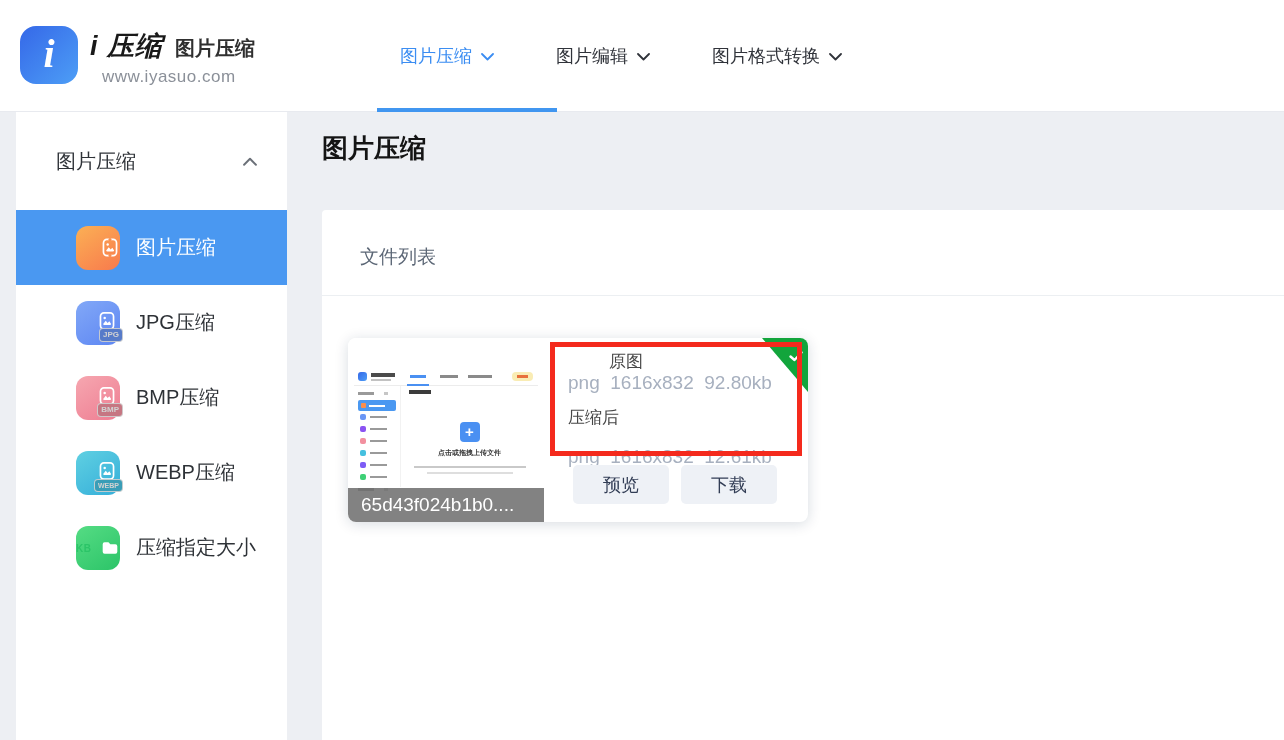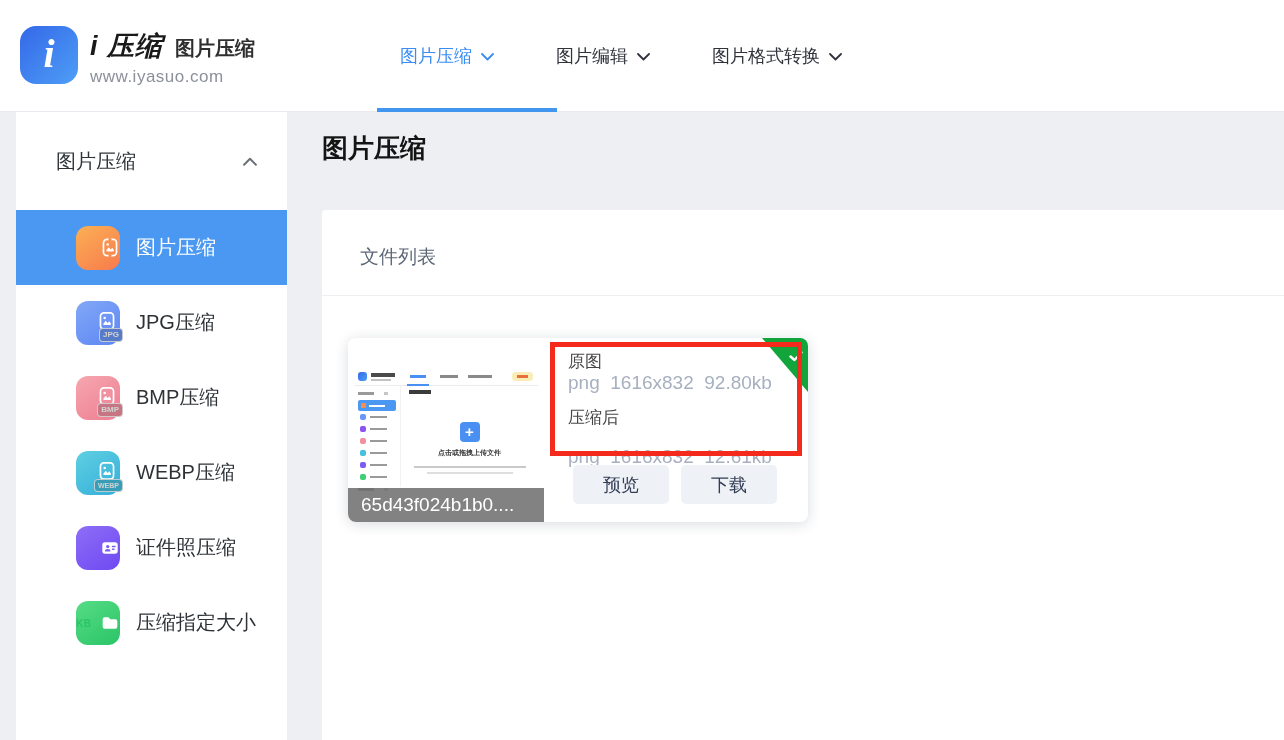--- a/index.html
+++ b/index.html
@@ -10,21 +10,21 @@
   .header { position:absolute; left:0; top:0; width:1284px; height:112px; background:#fff; border-bottom:1px solid #e8eaef; z-index:5; }
   .logo-wrap { position:absolute; left:20px; top:26px; display:flex; align-items:flex-start; }
   .logo-box { width:58px; height:58px; border-radius:16px; background:linear-gradient(135deg,#3568e8,#4d9ef6);
               display:flex; align-items:center; justify-content:center; }
   .logo-box span { font-family:"Liberation Serif","DejaVu Serif",serif; font-style:italic; font-weight:bold;
                    font-size:40px; color:#fff; line-height:1; margin-top:-2px; }
   .brand-text { margin-left:12px; padding-top:2px; }
   .brand-row { display:flex; align-items:baseline; }
   .brand-name { font-size:27px; font-weight:bold; font-style:italic; color:#191919; letter-spacing:1px; }
   .brand-product { font-size:20px; color:#2f2f2f; margin-left:12px; font-weight:bold; }
-  .brand-site { font-size:17px; color:#8b9099; margin-top:3px; letter-spacing:0.5px; }
+  .brand-site { font-size:17px; color:#8b9099; margin-top:3px; letter-spacing:0.5px;margin-left:12px; }
 
   .top-nav { position:absolute; left:400px; top:0; height:112px; display:flex; align-items:center; gap:62px; }
   .nav-item { display:flex; align-items:center; gap:9px; font-size:18px; color:#30333a; cursor:pointer; }
   .nav-item.active { color:#3b8df2; }
   .nav-item svg { margin-top:2px; }
   .nav-underline { position:absolute; left:377px; top:108px; width:180px; height:4px; background:#4196f0; }
 
   
   .sidebar { position:absolute; left:16px; top:112px; width:271px; height:628px; background:#fff; }
   .side-group { height:98px; display:flex; align-items:center; justify-content:space-between; padding:0 30px 0 40px; }
@@ -70,21 +70,21 @@
 
   .ribbon { position:absolute; right:0; top:0; width:46px; height:54px; background:#12a53c;
             clip-path:polygon(0 0,100% 0,100% 100%); border-radius:0 8px 0 0; z-index:3; }
   .ribbon svg { position:absolute; right:5px; top:13px; }
 
   .annotation-box { position:absolute; left:202px; top:4px; width:252px; height:114px;
                     border:5px solid #f42a1d; z-index:6; pointer-events:none; }
 
   .meta-label { position:absolute; left:220px; font-size:17px; color:#474747; }
   .meta-info  { position:absolute; left:220px; font-size:19px; color:#a7b0bf; white-space:pre; }
-  .orig-label { top:12px; } .orig-info { top:34px; }
+  .orig-label { top:12px;margin-left:41px; } .orig-info { top:34px; }
   .comp-label { top:68px; } .comp-info { top:108px; }
 
   .card-btn { position:absolute; top:127px; width:96px; height:39px; background:#eef1f6;
               border:none; border-radius:5px; font-size:18px; color:#323d55; cursor:pointer;
               font-family:inherit; display:flex; align-items:center; justify-content:center; }
   .btn-preview { left:225px; } .btn-download { left:333px; }
 
   
   .mini { position:absolute; left:6px; top:30px; width:184px; height:120px; background:#fff; }
   .mini-header { position:relative; height:18px; border-bottom:1px solid #ececec; }
@@ -218,32 +218,20 @@
           <svg width="24" height="24" viewBox="0 0 26 26" style="margin:-3px 3px 0 -3px">
             <rect x="4.5" y="2.5" width="17" height="21" rx="4.5" fill="none" stroke="#fff" stroke-width="2.2"></rect>
             <circle cx="10" cy="9" r="1.6" fill="#fff"></circle>
             <path d="M8 17 l3.4-4.2 2.4 2.7 2.2-2.2 2.4 3.7 q-0.2 1.3-1.6 1.3 h-7.2 q-1.6 0-1.6-1.3 z" fill="#fff"></path>
           </svg>
           <span class="fmt-badge small">WEBP</span>
         </div>
         <span class="label">WEBP压缩</span>
       </div>
 
-      <div class="side-item">
-        <div class="app-icon ic-id">
-          <svg width="28" height="28" viewBox="0 0 26 26">
-            <rect x="3" y="5.5" width="20" height="15" rx="3.5" fill="#fff"></rect>
-            <circle cx="10" cy="11.2" r="2.2" fill="var(--c)"></circle>
-            <path d="M6.3 17.4 q0-3.2 3.7-3.2 t3.7 3.2 z" fill="var(--c)"></path>
-            <rect x="15.3" y="10" width="5.2" height="1.9" rx="0.95" fill="var(--c)"></rect>
-            <rect x="15.3" y="13.6" width="3.8" height="1.9" rx="0.95" fill="var(--c)"></rect>
-          </svg>
-        </div>
-        <span class="label">证件照压缩</span>
-      </div>
 
       <div class="side-item">
         <div class="app-icon ic-kb">
           <svg width="30" height="30" viewBox="0 0 26 26">
             <path d="M3.5 8 a2.5 2.5 0 0 1 2.5 -2.5 h5 l2.4 2.6 h6.6 a2.5 2.5 0 0 1 2.5 2.5 v7.4 a2.5 2.5 0 0 1 -2.5 2.5 h-14 a2.5 2.5 0 0 1 -2.5 -2.5 z" fill="#fff"></path>
           </svg>
           <span class="kb-label">KB</span>
         </div>
         <span class="label">压缩指定大小</span>
       </div>

